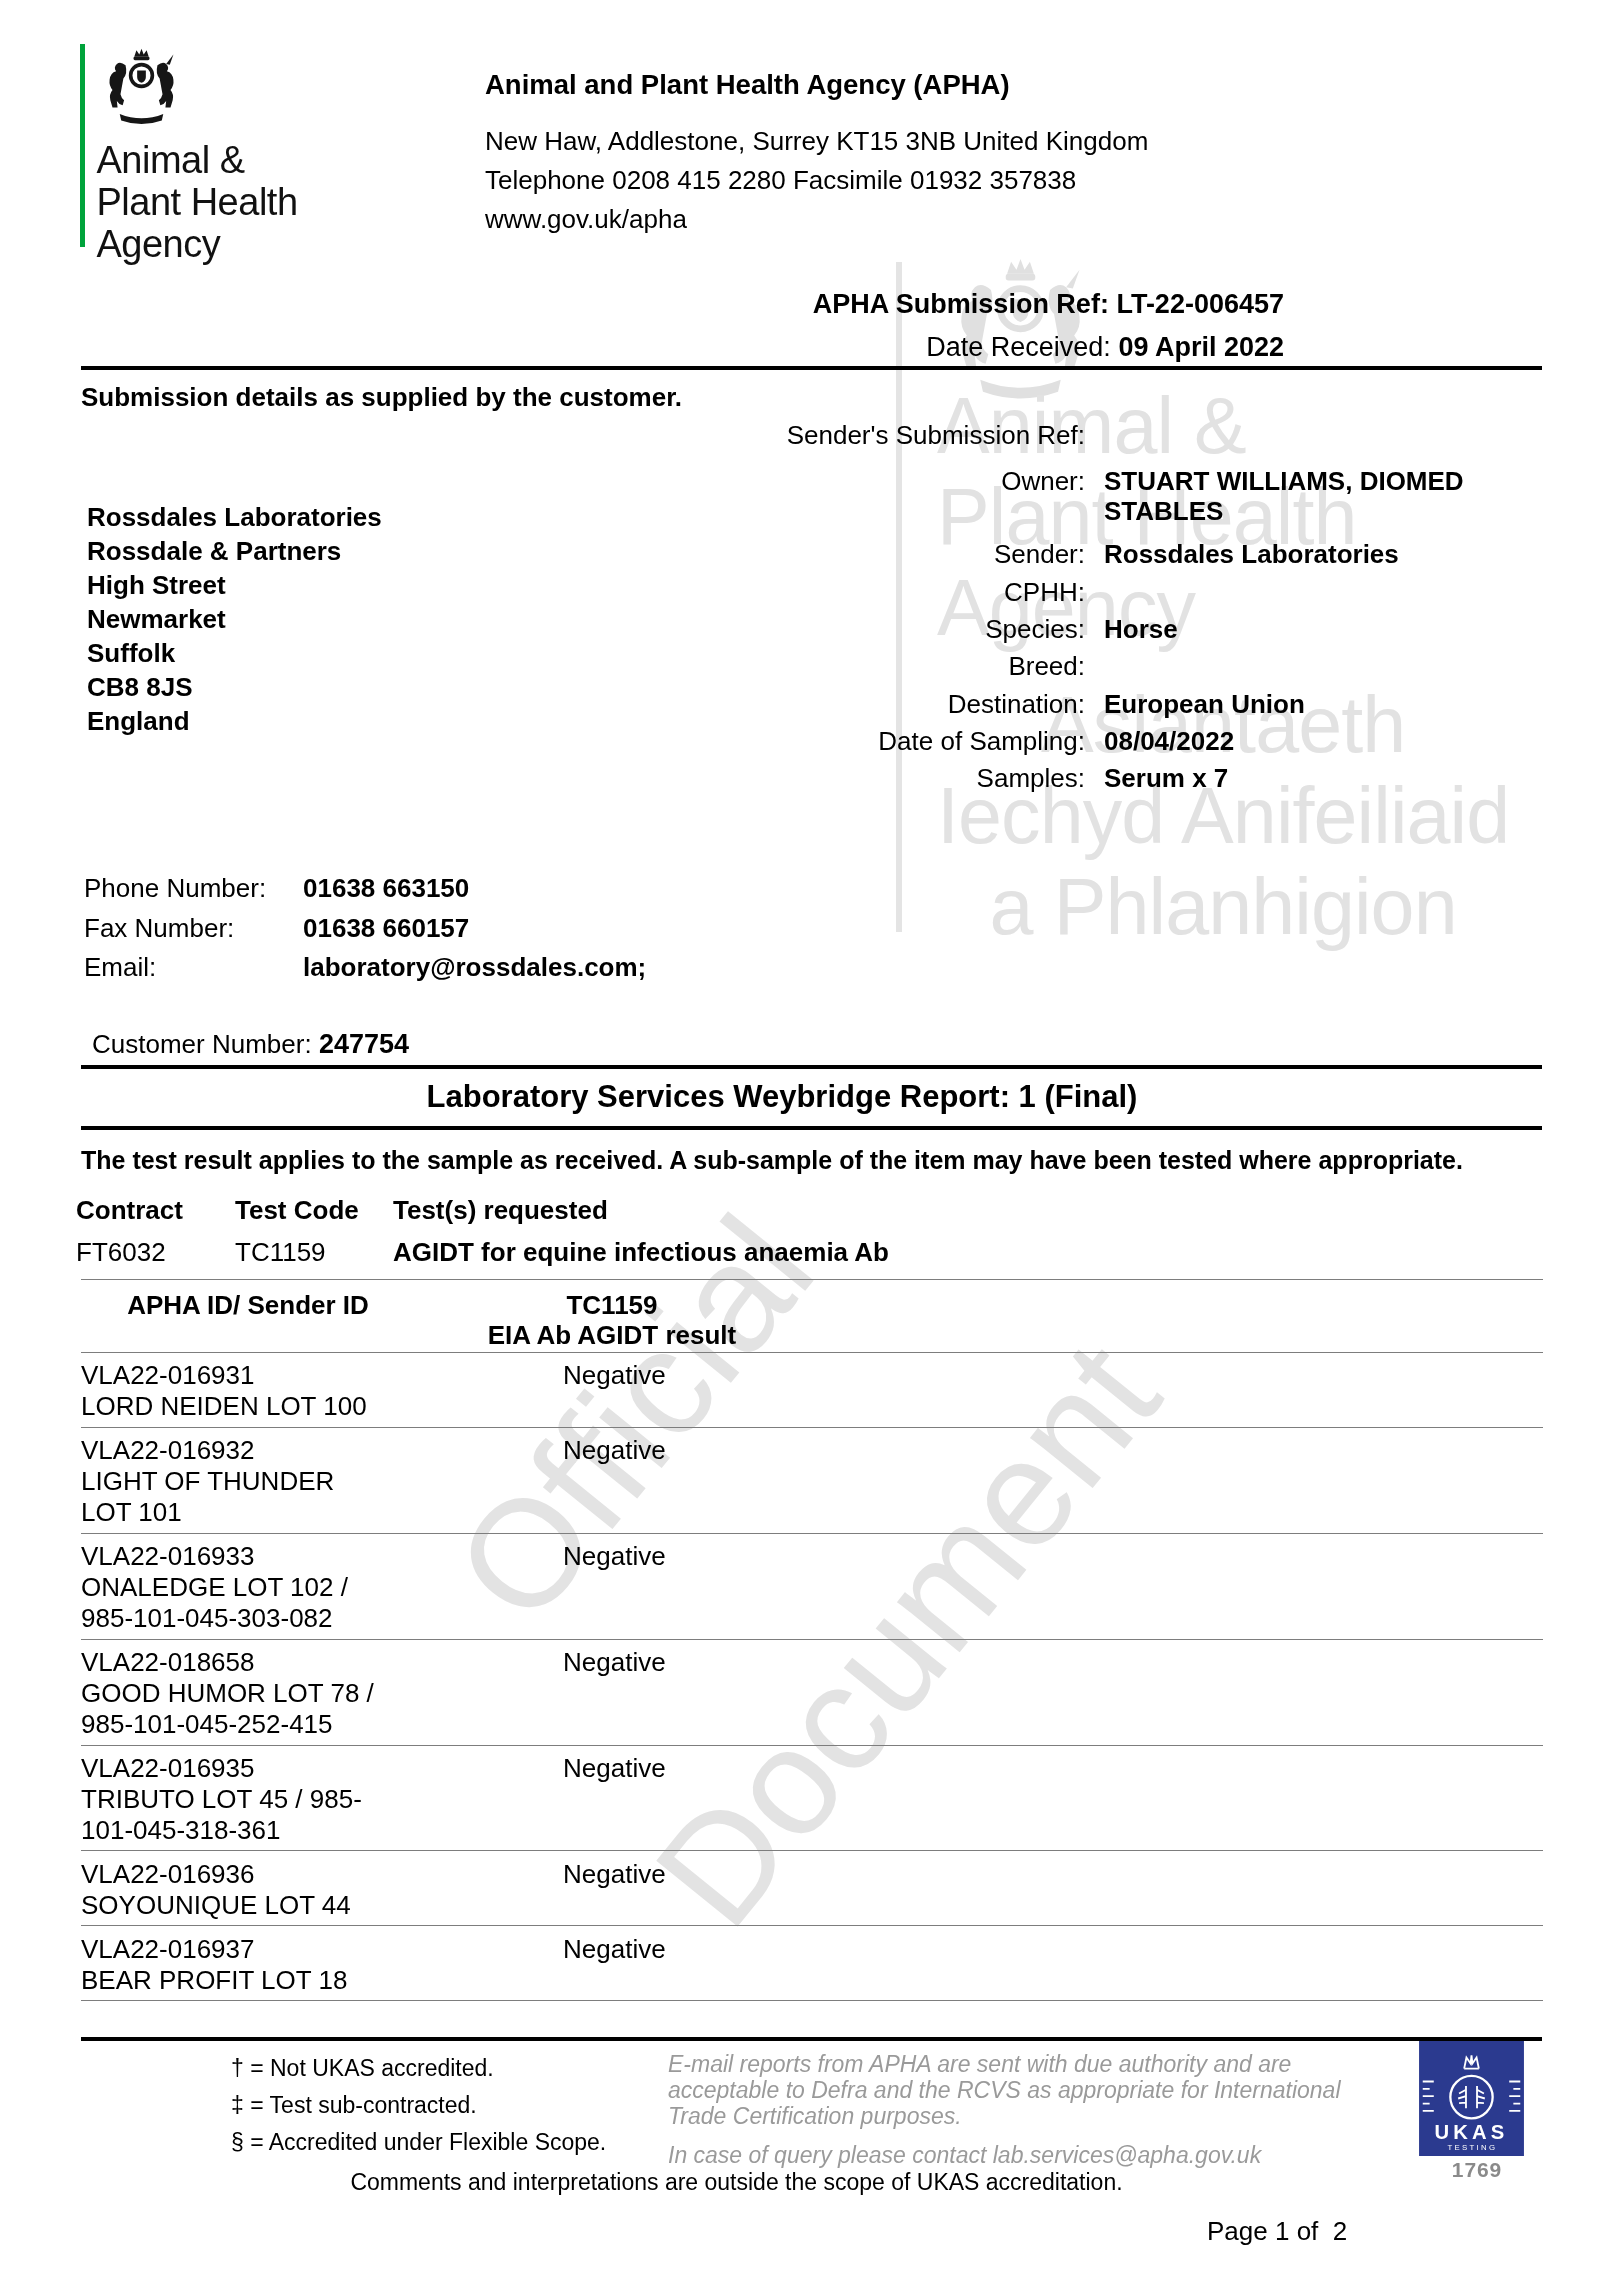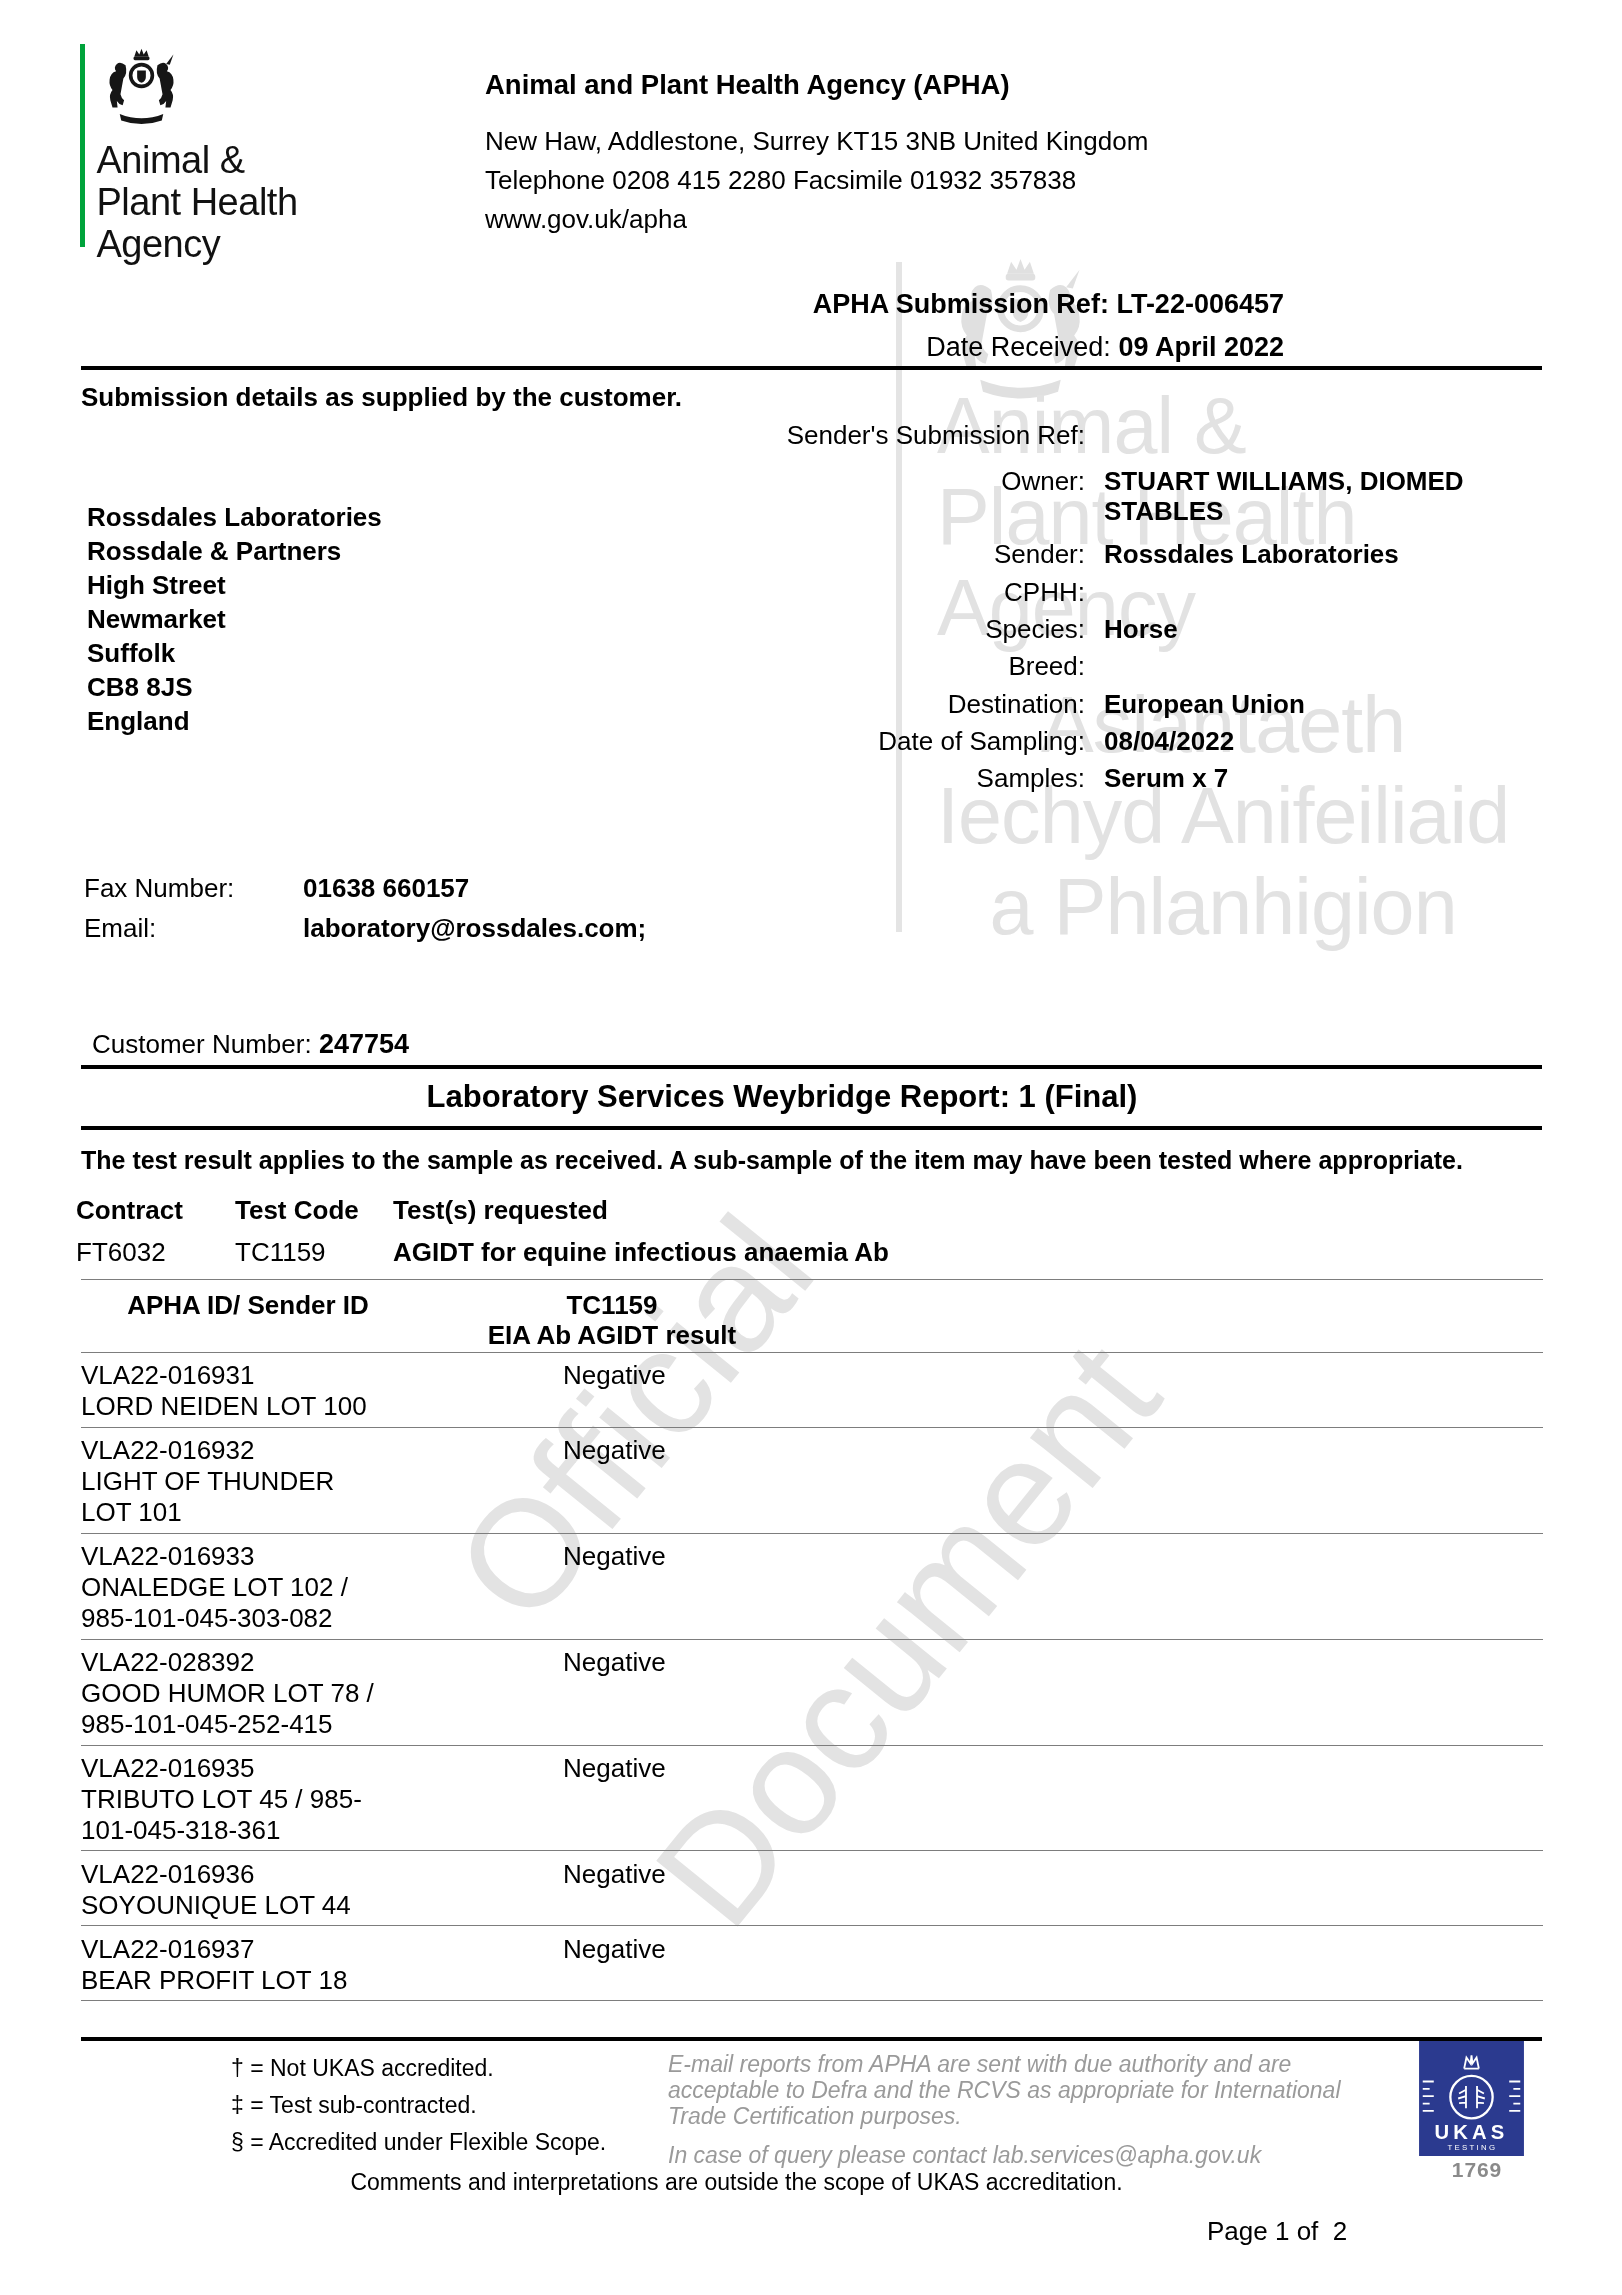--- a/index.html
+++ b/index.html
@@ -217,20 +217,24 @@
           <div class="val">08/04/2022</div>
         </div>
       <div class="drow">
           <div class="lbl">Samples:</div>
           <div class="val">Serum x 7</div>
         </div>
     </div>
 
     <div class="contact">
       <div class="crow">
+          <div class="lbl">Phone Number:</div>
+          <div class="val">01638 663150</div>
+        </div>
+      <div class="crow">
           <div class="lbl">Fax Number:</div>
           <div class="val">01638 660157</div>
         </div>
       <div class="crow">
           <div class="lbl">Email:</div>
           <div class="val">laboratory@rossdales.com;</div>
         </div>
     </div>
 
     <div class="custnum">
@@ -269,21 +273,21 @@
         <div class="nm">LOT 101</div>
         <div class="res">Negative</div>
       </div>
       <div class="srow">
         <div class="id">VLA22-016933</div>
         <div class="nm">ONALEDGE LOT 102 /</div>
         <div class="nm">985-101-045-303-082</div>
         <div class="res">Negative</div>
       </div>
       <div class="srow">
-        <div class="id">VLA22-028392</div>
+        <div class="id">VLA22-018658</div>
         <div class="nm">GOOD HUMOR LOT 78 /</div>
         <div class="nm">985-101-045-252-415</div>
         <div class="res">Negative</div>
       </div>
       <div class="srow">
         <div class="id">VLA22-016935</div>
         <div class="nm">TRIBUTO LOT 45 / 985-</div>
         <div class="nm">101-045-318-361</div>
         <div class="res">Negative</div>
       </div>

